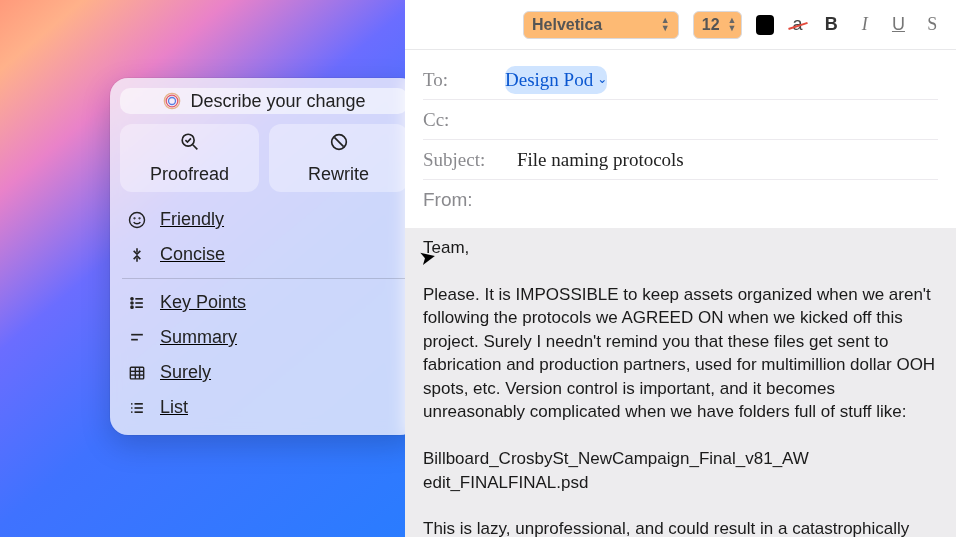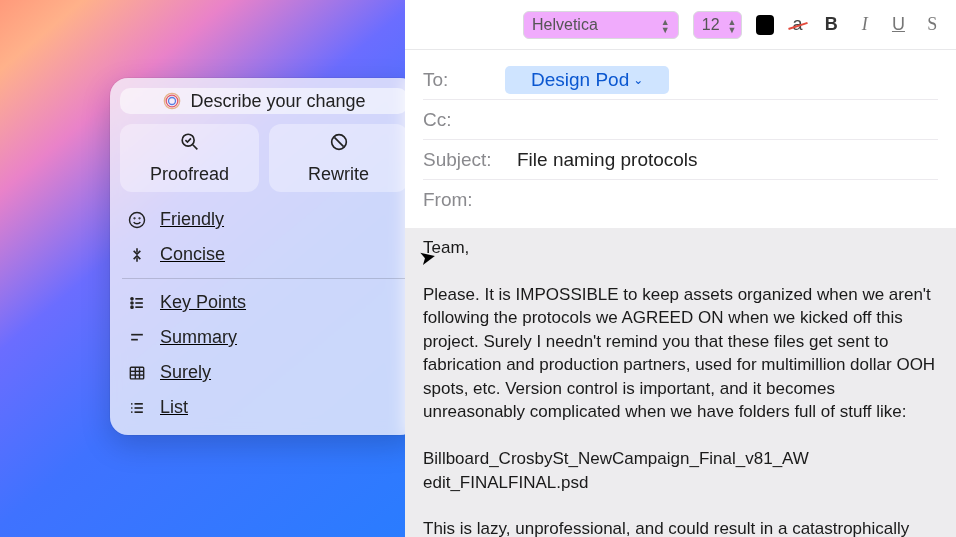--- a/index.html
+++ b/index.html
@@ -108,27 +108,28 @@
       align-items: center;
       padding: 0 14px;
       gap: 14px;
       border-bottom: 1px solid #e8e8ea;
       font-size: 16px;
       color: #333;
       justify-content: flex-start;
     }
     .tb-spacer { flex: 0 0 90px; }
     .font-select, .size-select {
-      display: flex; align-items: flex-end; gap: 8px;
-      background: #f0abfc;
+      display: flex; align-items: flex-start; gap: 8px;
+      background: #fdba74;
       border: 1px solid #d9d9dd;
       border-radius: 6px;
       padding: 4px 8px;
       cursor: pointer;
       color: #555;
+      font-weight: bold;
     }
     .font-select { width: 172px; justify-content: space-between; }
     .size-select { width: 49px; justify-content: space-between; }
     .stepper-arrows { font-size: 9px; line-height: 8px; color:#666; display:flex; flex-direction:column; }
     .color-swatch {
       width: 20px; height: 20px;
       border-radius: 4px;
       background: #000;
       cursor: pointer;
     }
@@ -157,28 +158,28 @@
     .headers {
       padding: 10px 18px 0 18px;
       display:flex; flex-direction:column;
     }
     .hrow {
       display:flex; align-items:center;
       min-height: 40px;
       gap: 14px;
       font-size: 19px;
     }
-    .hrow.border { border-bottom: 1px solid #eceaee; }
+    .hrow.border { border-bottom: 1px solid #eceaee; font-family: Liberation Serif, serif; }
     .hlabel { color: #8a8a8e; min-width: 68px; }
     .subj-label { color:#8a8a8e; min-width: 80px; }
     .recipient-chip {
       background: #cfe4ff;
       color: #0b57d0;
-      padding: 3px 26px;
-      border-radius: 5px;
+      padding: 3px 0;
+      border-radius: 10px;
       display: inline-flex;
       align-items: center;
       gap: 4px;
       font-weight: 500;
       cursor: pointer;
     }
     .recipient-chip .chev { font-size: 12px; color:#0b57d0;}
     .hvalue { color:#222; }
     .body-area {
       margin-top: 8px;

